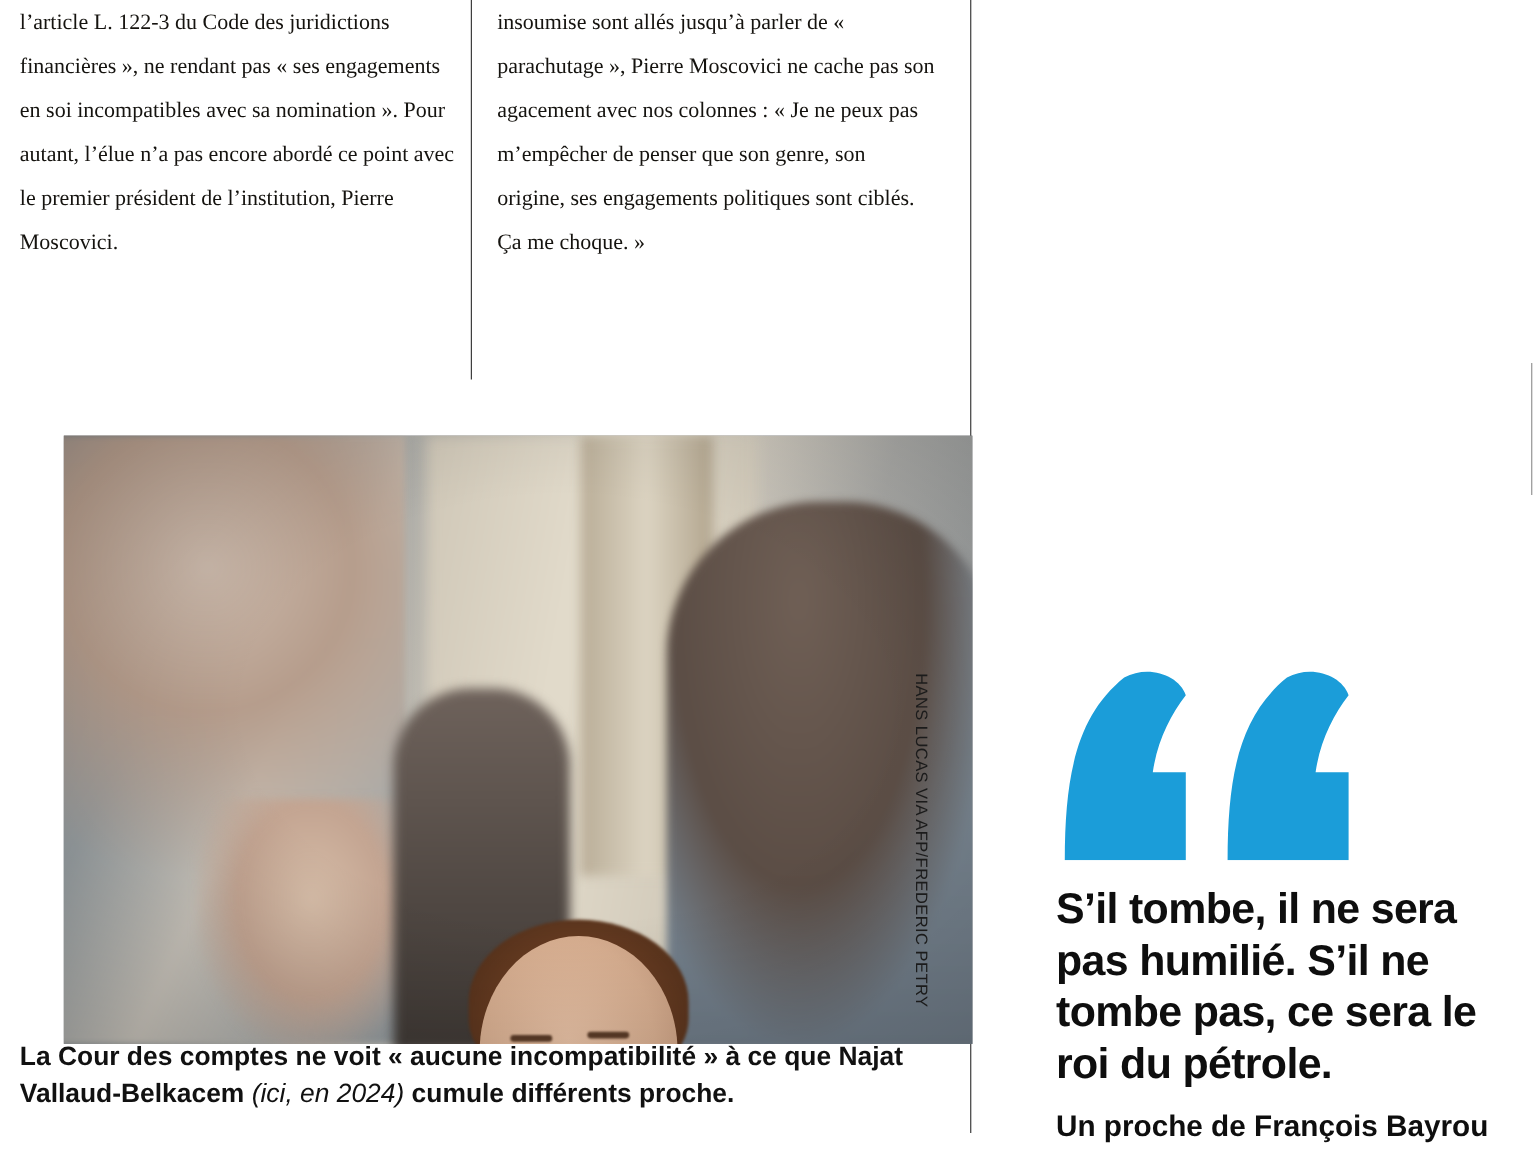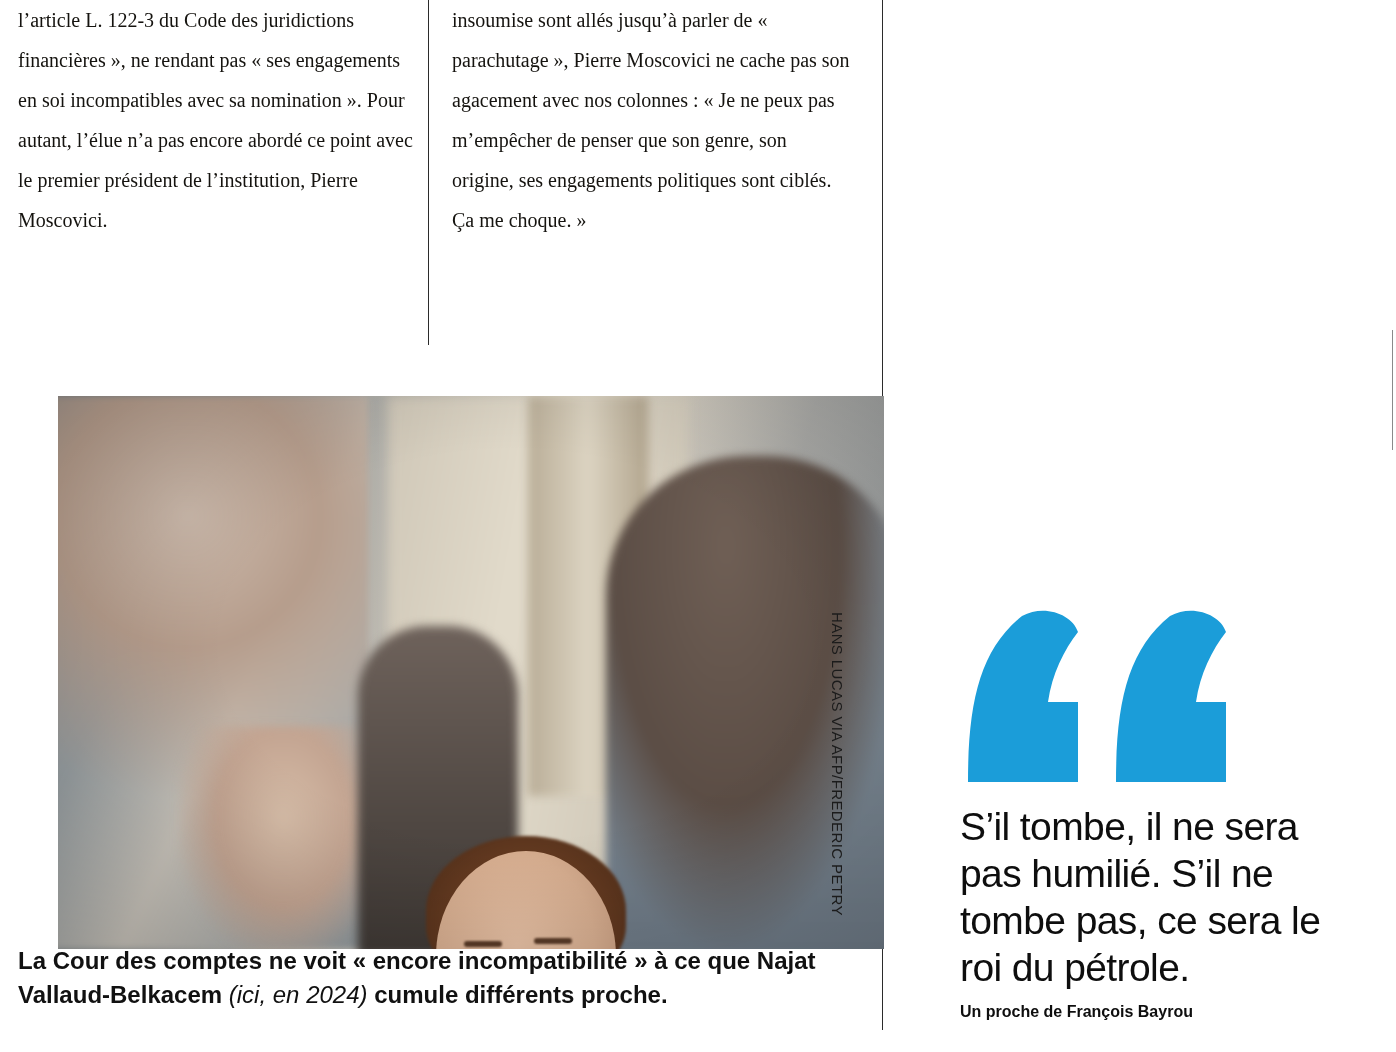--- a/index.html
+++ b/index.html
@@ -193,32 +193,32 @@
     height: 172px;
     color: #1b9dd9;
   }
   .qmark svg { display: block; }
   #qmark-1 { left: 0; }
   #qmark-2 { left: 148px; }
 
   #quote-text {
     margin-top: 18px;
     font-family: "Liberation Sans", sans-serif;
-    font-weight: 400;
+    font-weight: 700;
     font-size: 39px;
     line-height: 47px;
     letter-spacing: -0.6px;
     color: #0e0e0e;
     width: 400px;
   }
   #quote-attribution {
-    margin-top: 6px;
+    margin-top: 18px;
     font-family: "Liberation Sans", sans-serif;
     font-weight: 700;
-    font-size: 16px;
+    font-size: 27px;
     line-height: 30px;
     color: #0e0e0e;
   }
 </style>
 </head>
 <body>
 
 <div class="vrule" id="vrule-mid"></div>
 <div class="vrule" id="vrule-right"></div>
 <div class="vrule" id="vrule-edge"></div>
@@ -246,21 +246,21 @@
     <div class="ph-layer" id="ph-brow-l"></div>
     <div class="ph-layer" id="ph-brow-r"></div>
 
     <div class="ph-layer" id="ph-vig"></div>
   </div>
 </figure>
 
 <div id="photo-credit">HANS LUCAS VIA AFP/FREDERIC PETRY</div>
 
 <div id="photo-caption">
-  <span>La Cour des comptes ne voit « encore incompatibilité » à ce que Najat Vallaud-Belkacem </span><span class="ital">(ici, en 2024)</span><span> cumule différents proche.</span>
+  <span>La Cour des comptes ne voit « aucune incompatibilité » à ce que Najat Vallaud-Belkacem </span><span class="ital">(ici, en 2024)</span><span> cumule différents proche.</span>
 </div>
 
 <aside id="pullquote">
   <div id="quote-marks">
     <span class="qmark" id="qmark-1">
       <svg width="120" height="172" viewBox="0 0 120 172" aria-hidden="true">
         <path d="M8 172 C8 92 20 40 62 6 C84 -6 112 4 118 22 C104 40 92 64 88 92 L118 92 L118 172 Z" fill="#1b9dd9"></path>
       </svg>
     </span>
     <span class="qmark" id="qmark-2">

